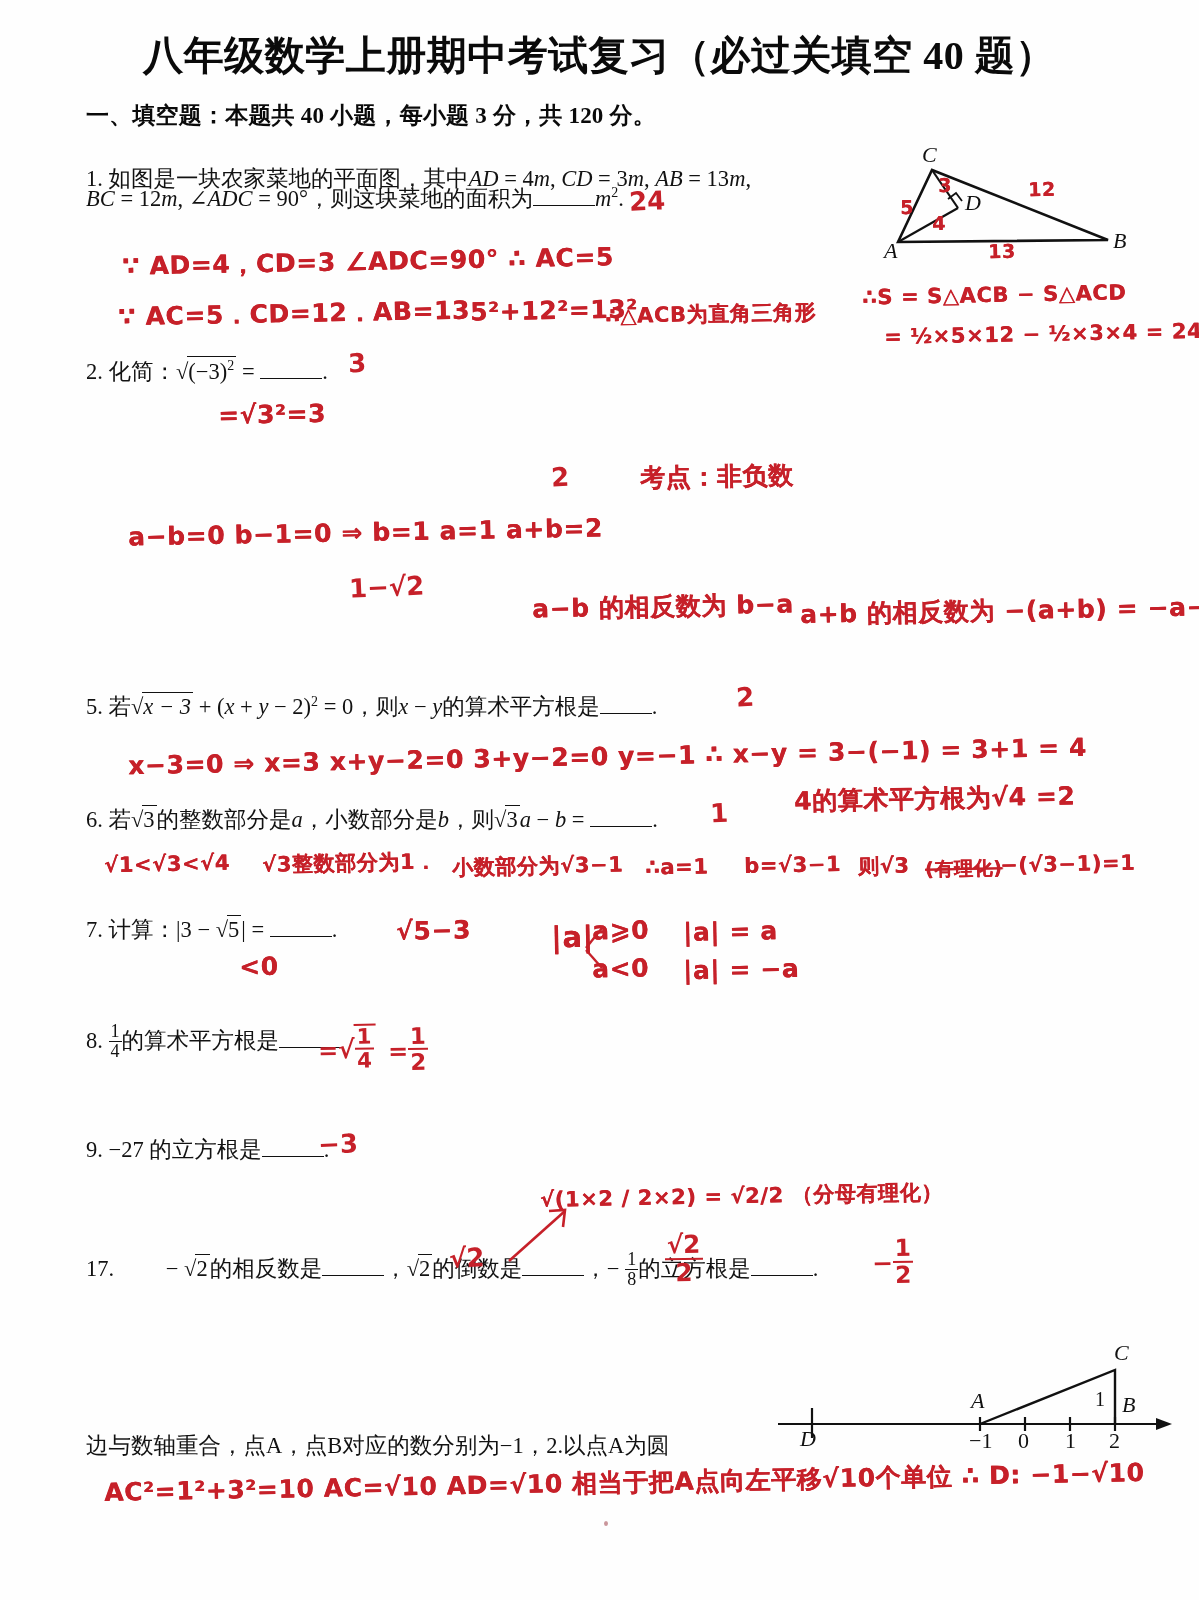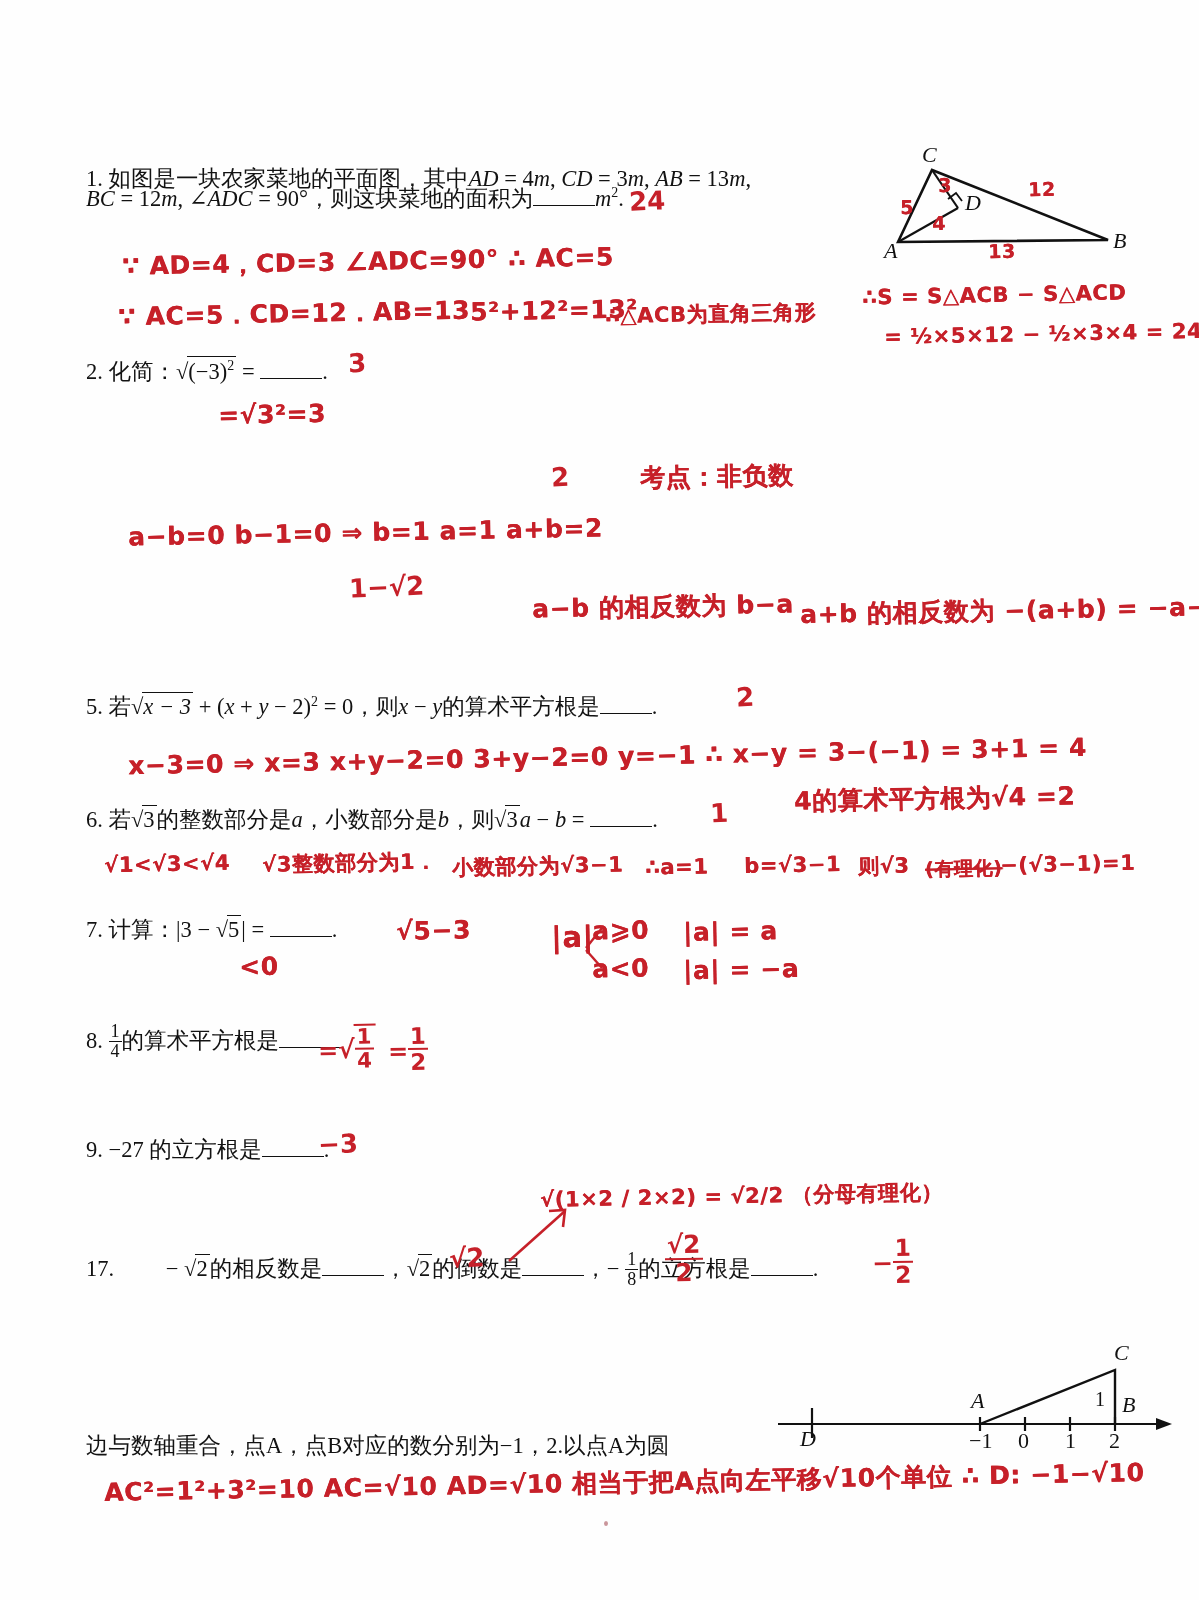--- a/index.html
+++ b/index.html
@@ -137,21 +137,23 @@
     background: #b8737a;
     border-radius: 50%;
     opacity: .75;
   }
 </style>
 </head>
 <body>
 
 <div class="page">
 
-
+  <div class="title">八年级数学上册期中考试复习（必过关填空 40 题）</div>
+
+  <div class="section-head">一、填空题：本题共 40 小题，每小题 3 分，共 120 分。</div>
 
   <div class="q" style="top:165px; left:86px;">
     <span>1.</span>
     <span>如图是一块农家菜地的平面图，其中</span><span class="it">AD</span><span> = 4</span><span class="it">m</span><span>, </span><span class="it">CD</span><span> = 3</span><span class="it">m</span><span>, </span><span class="it">AB</span><span> = 13</span><span class="it">m</span><span>,</span>
   </div>
 
   <div class="q" style="top:184px; left:86px;">
     <span class="it">BC</span><span> = 12</span><span class="it">m</span><span>, ∠</span><span class="it">ADC</span><span> = 90°，则这块菜地的面积为</span><span class="blank b60"></span><span class="it">m</span><sup>2</sup><span>.</span>
   </div>
   <div class="ans" style="top:186px; left:629px;">24</div>

